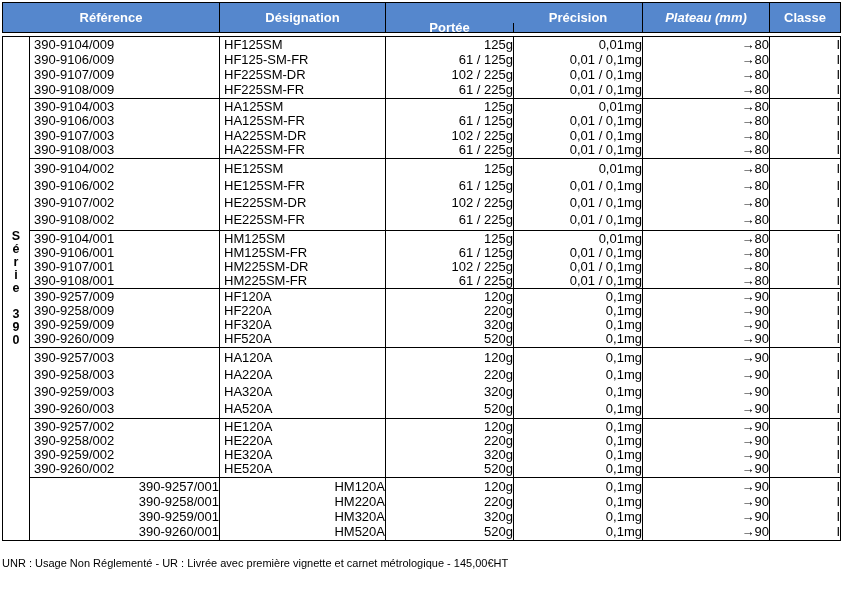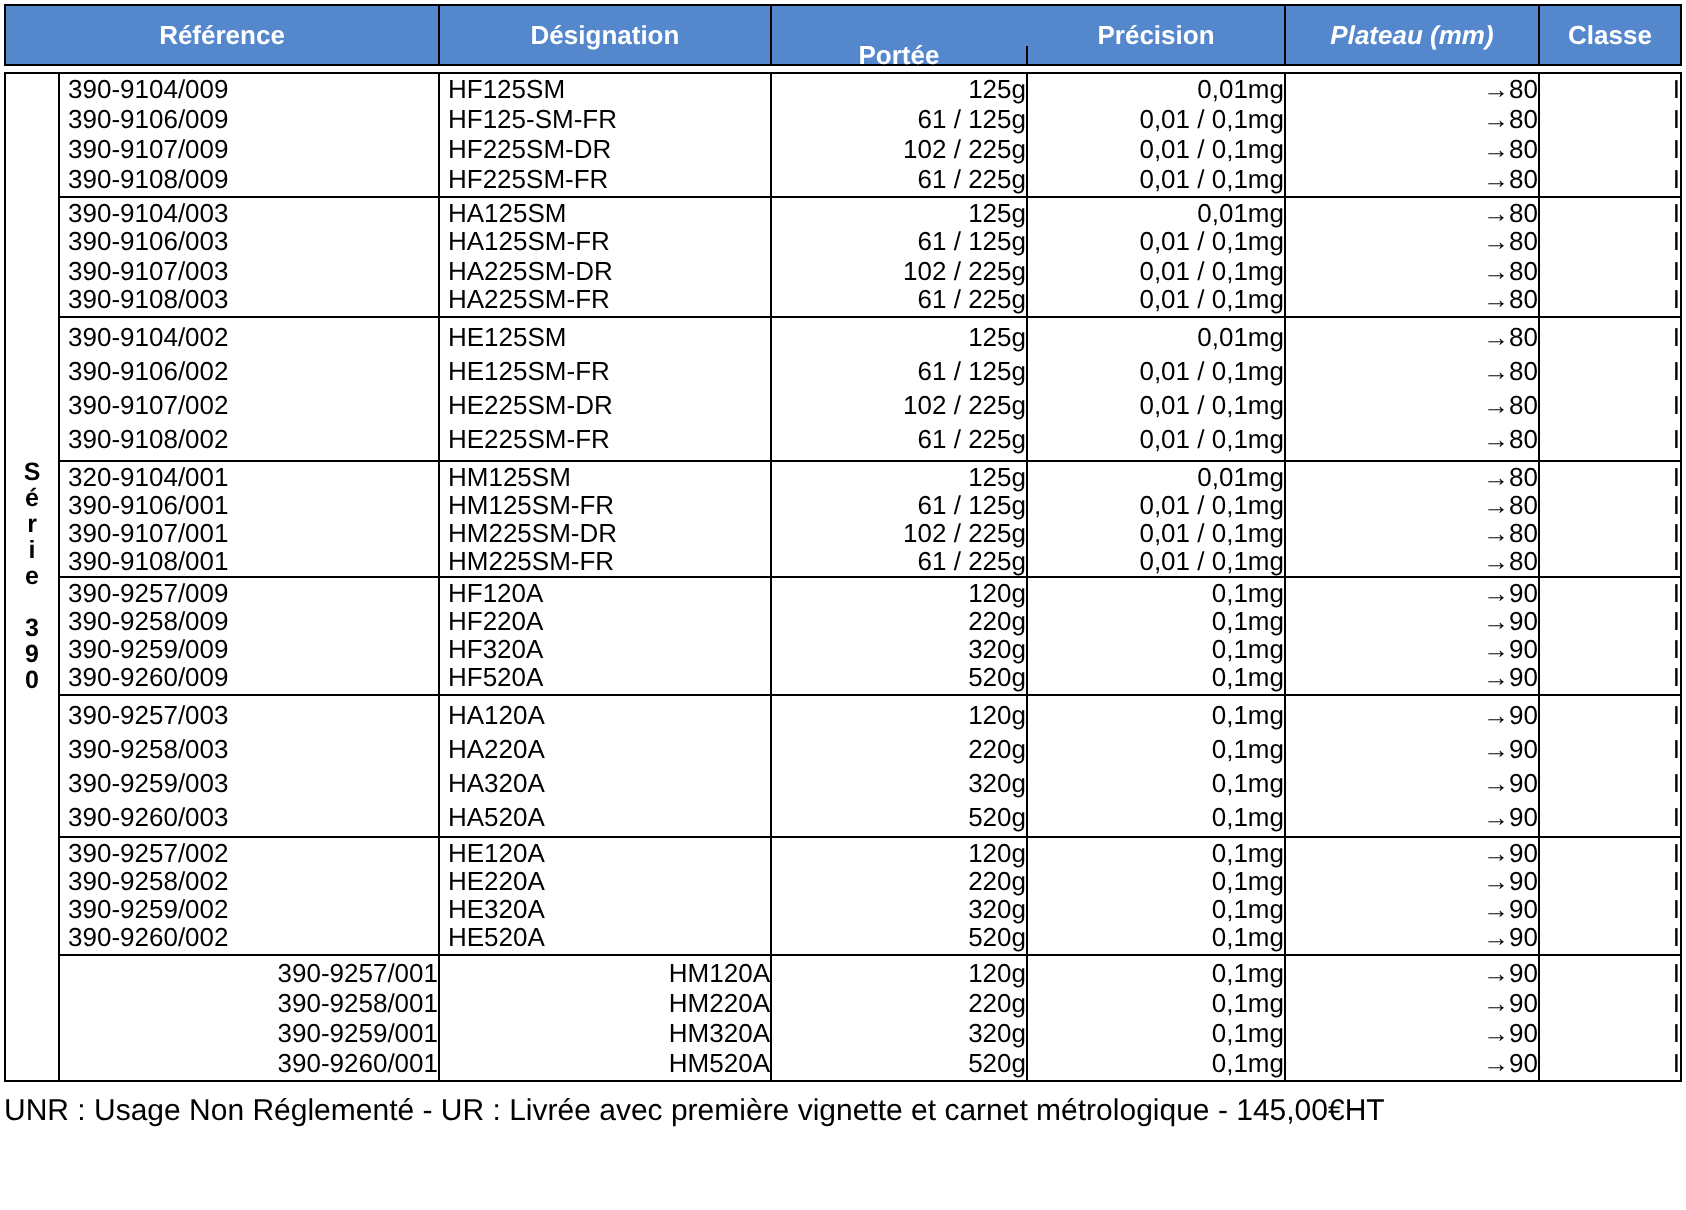--- a/index.html
+++ b/index.html
@@ -66,22 +66,22 @@
     padding: 1px 0;
     overflow: hidden;
   }
   .cell.last-col { border-right: none; }
   .cell.last-row { border-bottom: none; text-align: right; }
   .cell.align-left  { padding-left: 4px; }
   .cell.align-center { text-align: right; }
   .line { white-space: nowrap; line-height: 14px; }
 
   .footnote {
-    margin-top: 6px;
-    font-size: 15px;
+    margin-top: 16px;
+    font-size: 11px;
     color: #000;
     white-space: nowrap;
   }
 </style>
 </head>
 <body>
 
 <div class="page">
 
   <div class="thead">
@@ -210,21 +210,21 @@
         <div class="line">→80</div>
         <div class="line">→80</div>
       </div>
       <div class="cell align-center last-col">
         <div class="line">I</div>
         <div class="line">I</div>
         <div class="line">I</div>
         <div class="line">I</div>
       </div>
       <div class="cell align-left">
-        <div class="line">320-9104/001</div>
+        <div class="line">390-9104/001</div>
         <div class="line">390-9106/001</div>
         <div class="line">390-9107/001</div>
         <div class="line">390-9108/001</div>
       </div>
       <div class="cell align-left">
         <div class="line">HM125SM</div>
         <div class="line">HM125SM-FR</div>
         <div class="line">HM225SM-DR</div>
         <div class="line">HM225SM-FR</div>
       </div>

